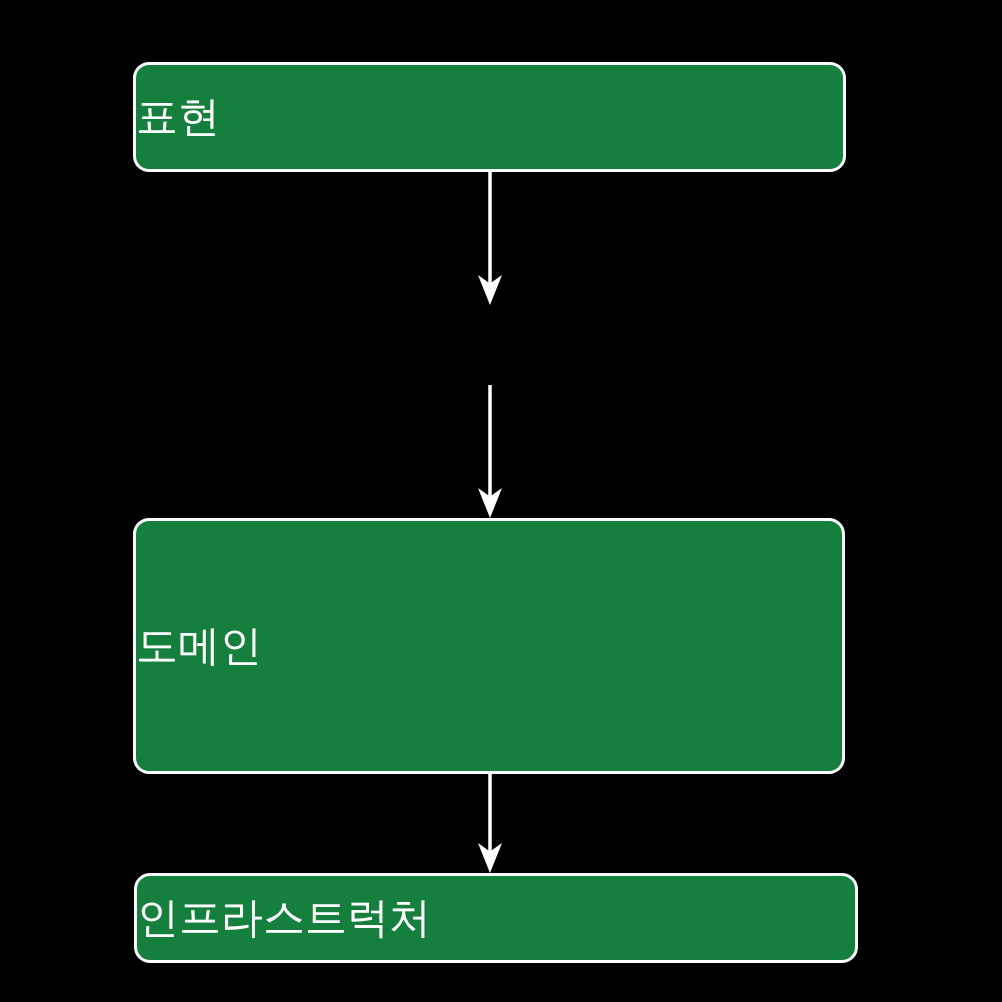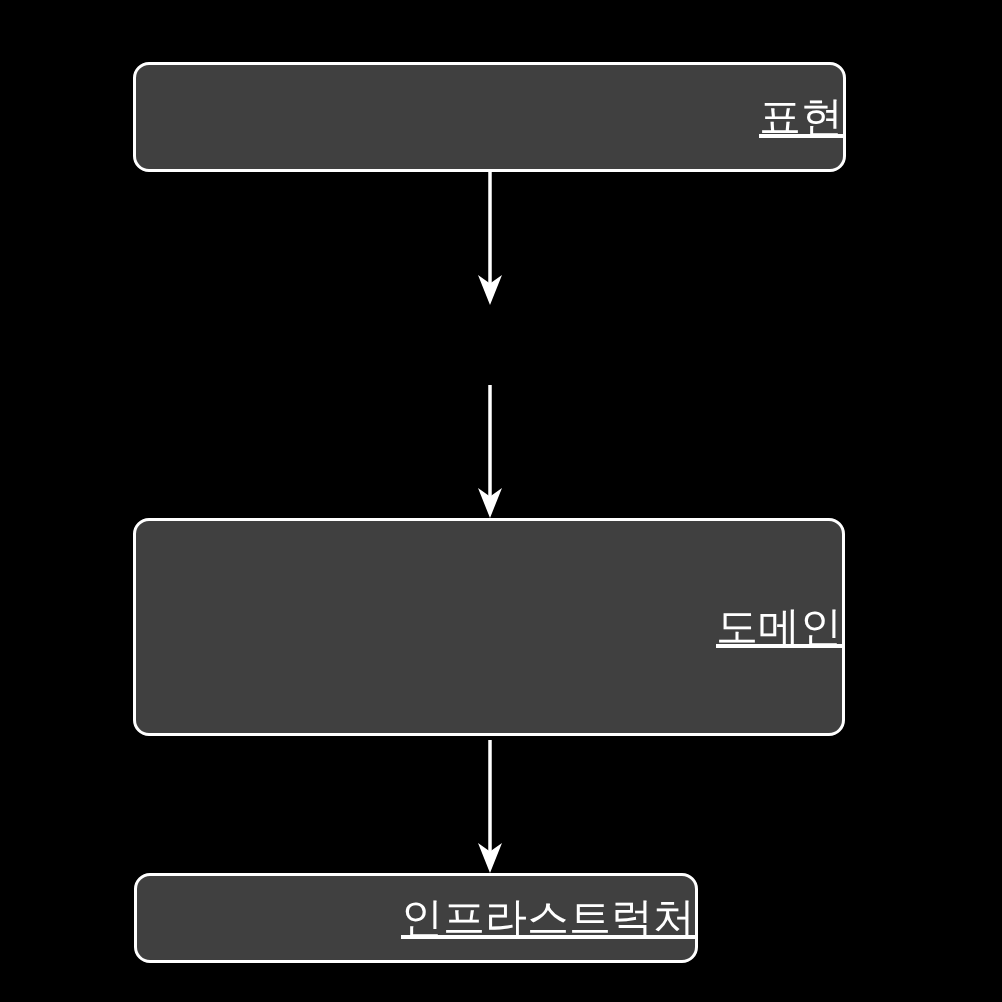--- a/index.html
+++ b/index.html
@@ -11,37 +11,36 @@
     position: relative;
     width: 1002px;
     height: 1002px;
     background: #000000;
     overflow: hidden;
     font-family: "Liberation Sans", sans-serif;
   }
   .node {
     position: absolute;
     box-sizing: border-box;
-    background: #404040;
+    background: #15803d;
     border: 3px solid #ffffff;
     border-radius: 16px;
     color: #ffffff;
     font-size: 42px;
     line-height: 1;
     display: flex;
     align-items: center;
-    justify-content: flex-end;
+    justify-content: flex-start;
     text-align: center;
     white-space: nowrap;
-    text-decoration: underline;
   }
   .node-presentation   { left: 133px; top:  62px; width: 713px; height: 110px; }
   .node-application    { left: 134px; top: 306px; width: 712px; height:  79px; }
-  .node-domain         { left: 133px; top: 518px; width: 712px; height: 218px; padding-left: 38px; }
-  .node-infrastructure { left: 134px; top: 873px; width: 564px; height:  90px; }
+  .node-domain         { left: 133px; top: 518px; width: 712px; height: 256px; }
+  .node-infrastructure { left: 134px; top: 873px; width: 724px; height:  90px; }
   .edges-layer {
     position: absolute;
     left: 0;
     top: 0;
     width: 1002px;
     height: 1002px;
     pointer-events: none;
   }
   .edge-shaft {
     stroke: #ffffff;

